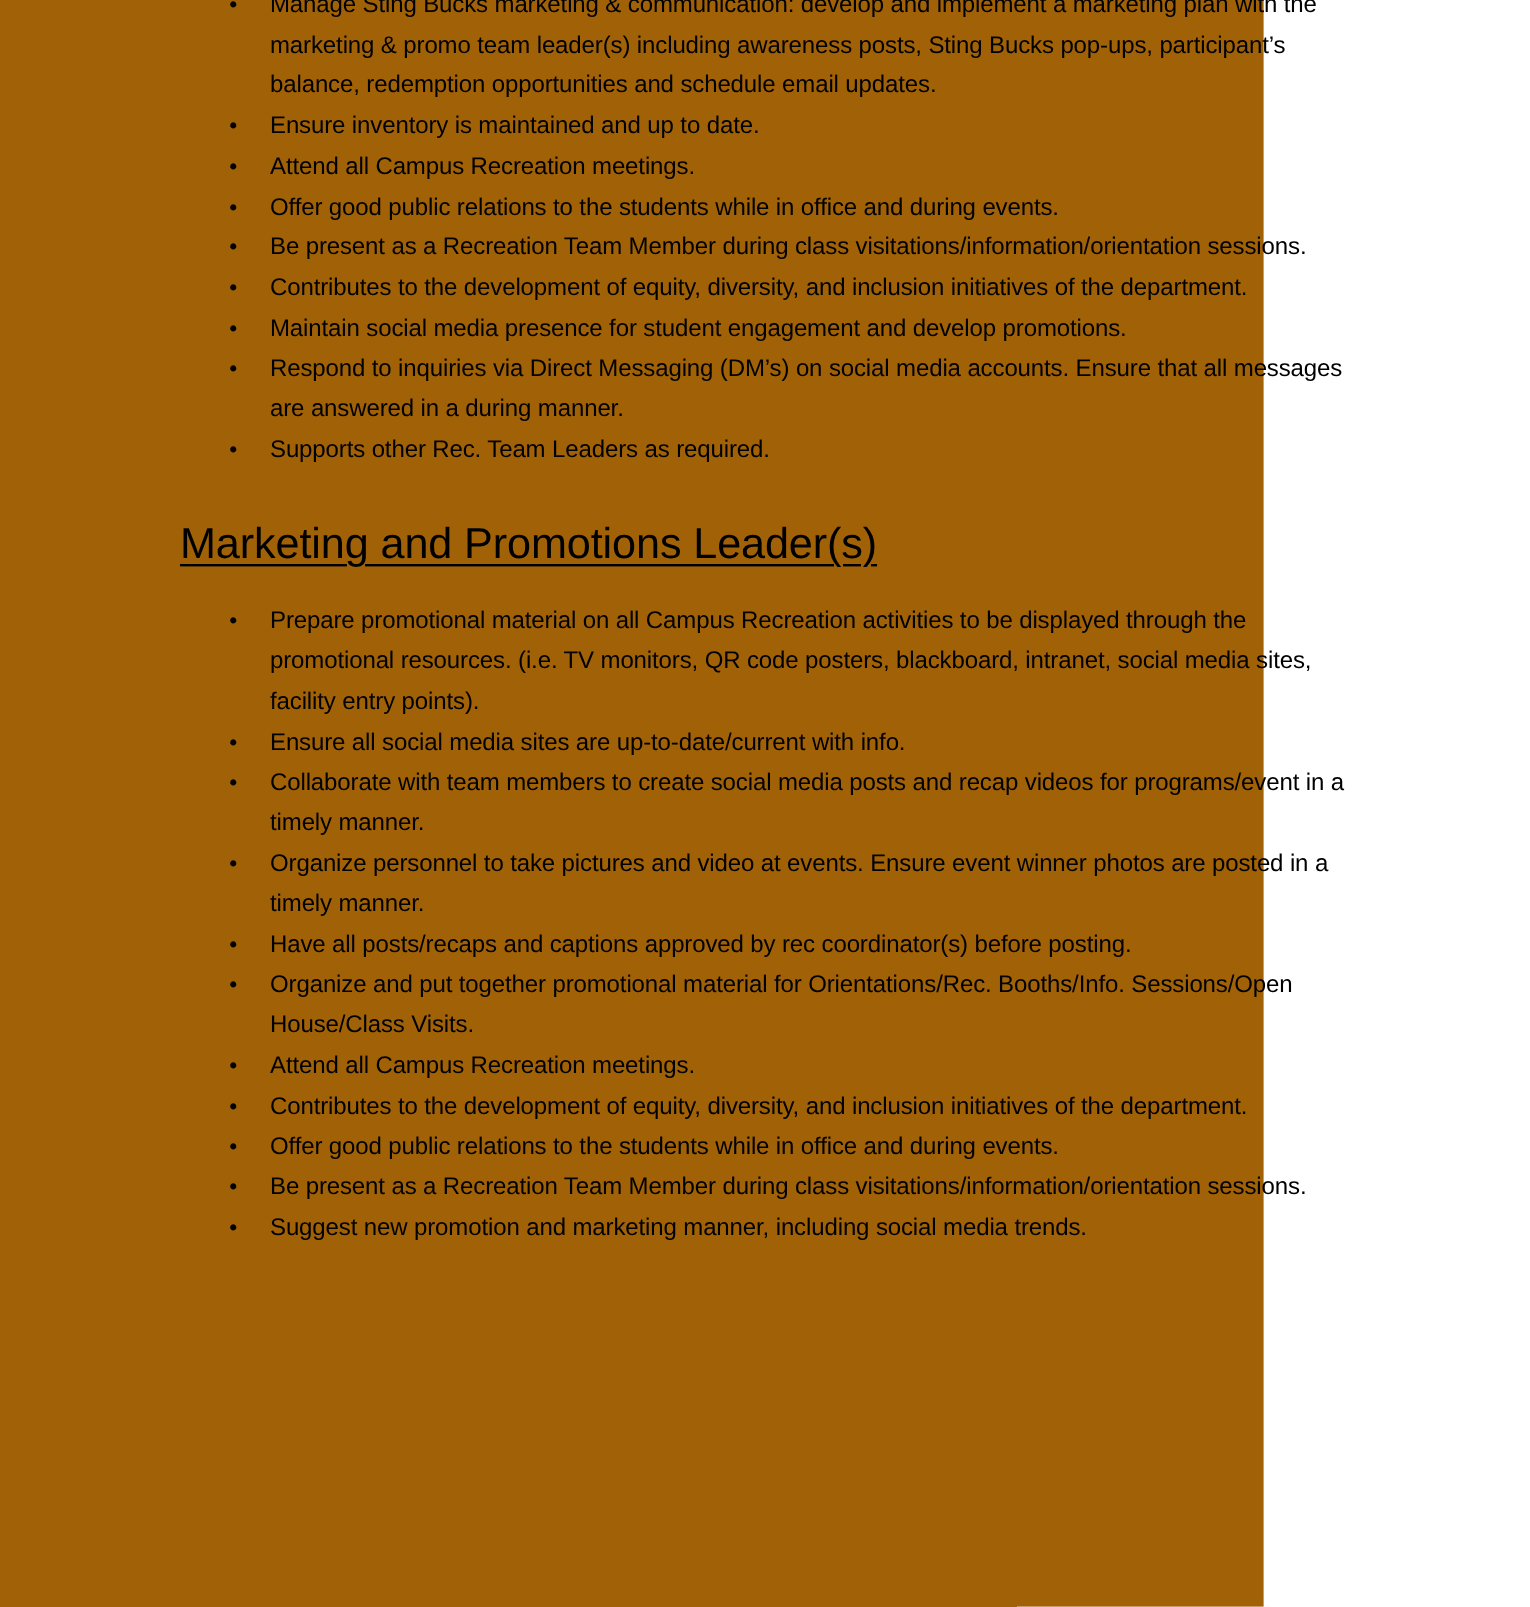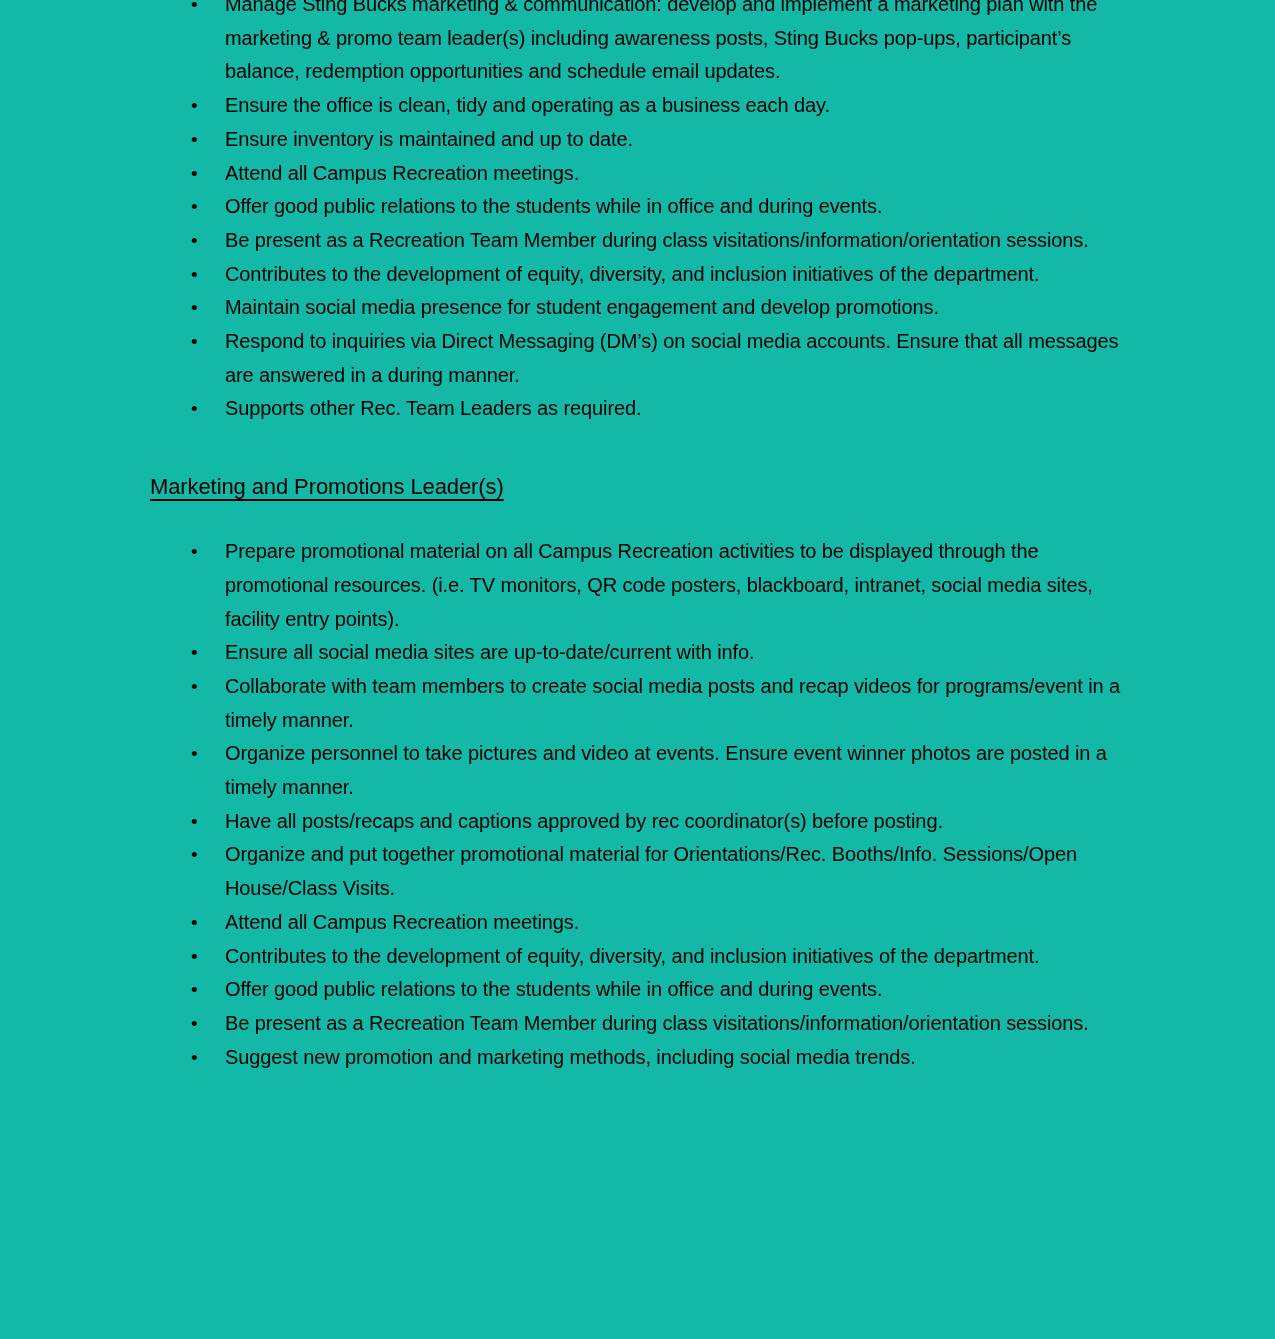--- a/index.html
+++ b/index.html
@@ -7,23 +7,23 @@
     padding: 0;
     width: 1275px;
     height: 1339px;
     background: #ffffff;
     overflow: hidden;
     font-family: "Liberation Sans", sans-serif;
     color: #000000;
   }
   .page {
     position: relative;
-    width: 1275px;
+    width: 1053px;
     height: 1339px;
-    background: #14b8a6;
+    background: #a16207;
   }
   .content {
     position: absolute;
     top: -12px;
     left: 150px;
     width: 995px;
   }
   ul.bullets {
     list-style: none;
     margin: 0;
@@ -38,38 +38,37 @@
     margin: 0;
   }
   ul.bullets li::before {
     content: "\2022";
     position: absolute;
     left: 41px;
     top: 0;
     font-size: 19px;
   }
   h1.section-heading {
-    font-size: 22px;
+    font-size: 36px;
     font-weight: 400;
     line-height: 36px;
     letter-spacing: -0.1px;
     margin: 43px 0 30px 0;
     text-decoration: underline;
     text-decoration-thickness: 2px;
     text-underline-offset: 5px;
   }
 </style>
 </head>
 <body>
 
 <div class="page">
   <div class="content">
     <ul class="bullets">
         <li>Manage Sting Bucks marketing &amp; communication: develop and implement a marketing plan with the marketing &amp; promo team leader(s) including awareness posts, Sting Bucks pop-ups, participant’s balance, redemption opportunities and schedule email updates.</li>
-        <li>Ensure the office is clean, tidy and operating as a business each day.</li>
         <li>Ensure inventory is maintained and up to date.</li>
         <li>Attend all Campus Recreation meetings.</li>
         <li>Offer good public relations to the students while in office and during events.</li>
         <li>Be present as a Recreation Team Member during class visitations/information/orientation sessions.</li>
         <li>Contributes to the development of equity, diversity, and inclusion initiatives of the department.</li>
         <li>Maintain social media presence for student engagement and develop promotions.</li>
         <li>Respond to inquiries via Direct Messaging (DM’s) on social media accounts. Ensure that all messages are answered in a during manner.</li>
         <li>Supports other Rec. Team Leaders as required.</li>
       </ul>
 
@@ -79,16 +78,16 @@
         <li>Prepare promotional material on all Campus Recreation activities to be displayed through the promotional resources. (i.e. TV monitors, QR code posters, blackboard, intranet, social media sites, facility entry points).</li>
         <li>Ensure all social media sites are up-to-date/current with info.</li>
         <li>Collaborate with team members to create social media posts and recap videos for programs/event in a timely manner.</li>
         <li>Organize personnel to take pictures and video at events. Ensure event winner photos are posted in a timely manner.</li>
         <li>Have all posts/recaps and captions approved by rec coordinator(s) before posting.</li>
         <li>Organize and put together promotional material for Orientations/Rec. Booths/Info. Sessions/Open House/Class Visits.</li>
         <li>Attend all Campus Recreation meetings.</li>
         <li>Contributes to the development of equity, diversity, and inclusion initiatives of the department.</li>
         <li>Offer good public relations to the students while in office and during events.</li>
         <li>Be present as a Recreation Team Member during class visitations/information/orientation sessions.</li>
-        <li>Suggest new promotion and marketing methods, including social media trends.</li>
+        <li>Suggest new promotion and marketing manner, including social media trends.</li>
       </ul>
   </div>
 </div>
 
 </body></html>

